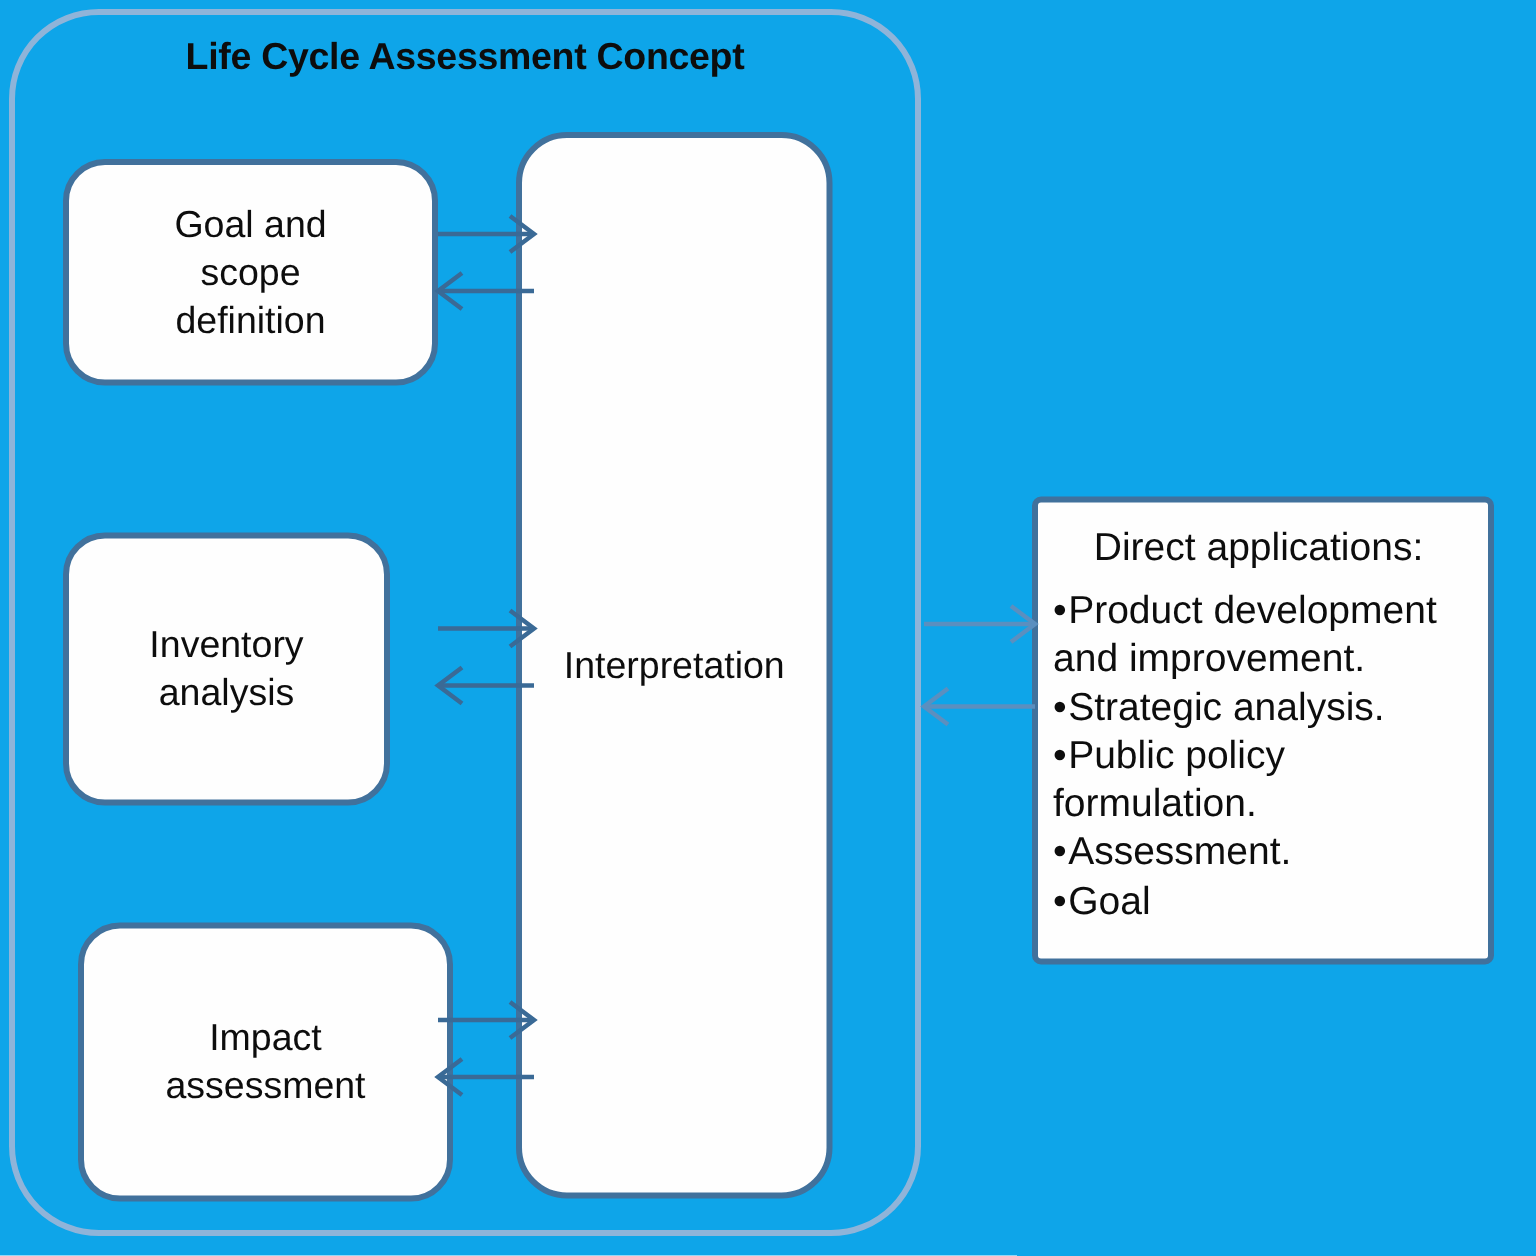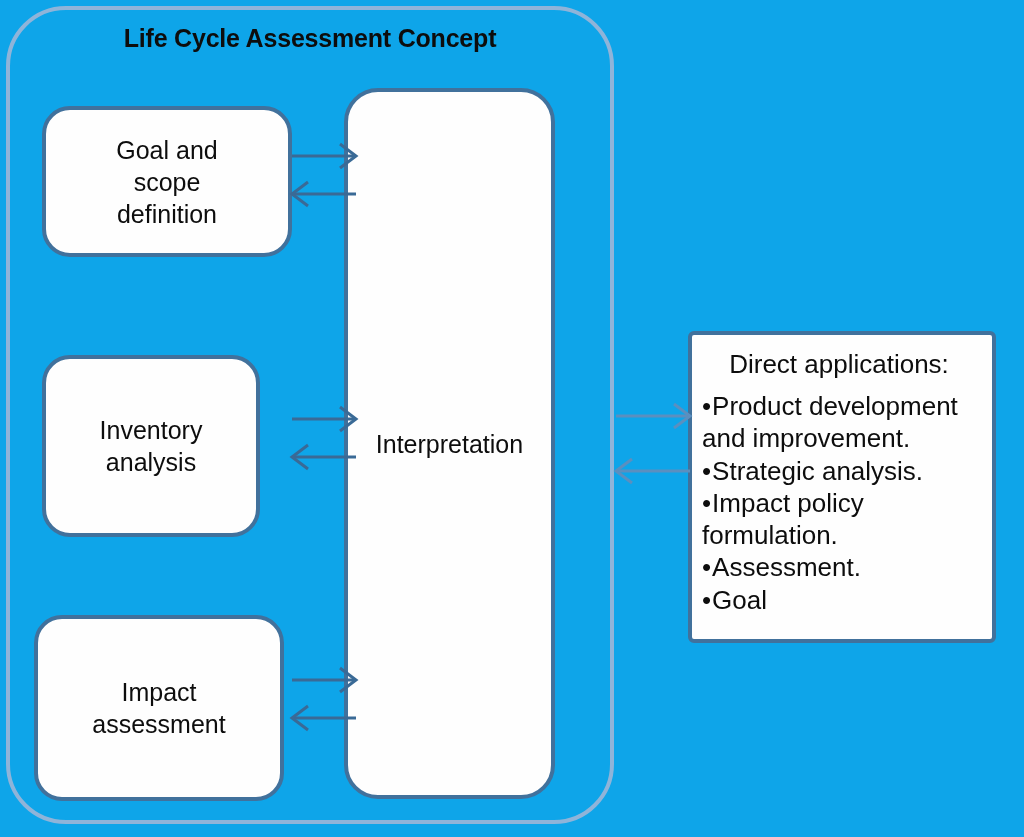--- a/index.html
+++ b/index.html
@@ -70,21 +70,21 @@
     width: 250px;
     height: 151px;
   }
   #box-inventory {
     left: 42px;
     top: 355px;
     width: 218px;
     height: 182px;
   }
   #box-impact {
-    left: 34px;
+    left: 52px;
     top: 615px;
     width: 250px;
     height: 186px;
   }
   #box-interpretation {
     left: 344px;
     top: 88px;
     width: 211px;
     height: 711px;
     border-radius: 34px;
@@ -186,21 +186,21 @@
 
   <div class="phase-box" id="box-interpretation">
     <span>Interpretation</span>
   </div>
 
   <div id="box-direct-applications">
     <div id="applications-heading">Direct applications:</div>
     <ul id="applications-list">
       <li>Product development and improvement.</li>
       <li>Strategic analysis.</li>
-      <li>Impact policy formulation.</li>
+      <li>Public policy formulation.</li>
       <li>Assessment.</li>
       <li>Goal</li>
     </ul>
   </div>
 
   <svg class="arrow-svg" style="left:290px; top:140px; width:70px; height:70px;" viewBox="0 0 70 70">
     <line class="arrow-line" x1="2" y1="16" x2="64" y2="16"></line>
     <polyline class="arrow-head" points="50,4 66,16 50,28"></polyline>
   </svg>
   <svg class="arrow-svg" style="left:290px; top:178px; width:70px; height:70px;" viewBox="0 0 70 70">

